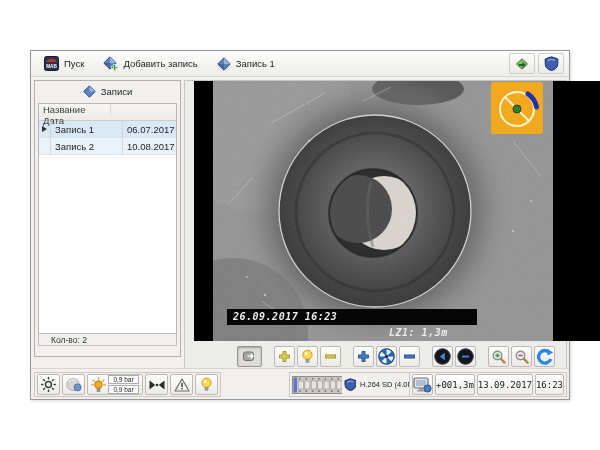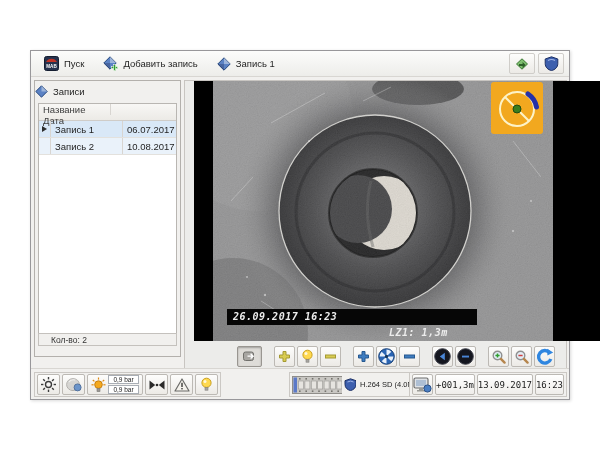--- a/index.html
+++ b/index.html
@@ -15,21 +15,21 @@
     display:flex; align-items:center; padding:0 5px; gap:3px; }
   .tbtn { display:flex; align-items:center; gap:5px; padding:2px 7px; border-radius:2px;
     border:1px solid transparent; cursor:default; white-space:nowrap; }
   .tb-right { margin-left:auto; display:flex; gap:3px; }
   .tbtn-ico { width:26px; height:21px; display:flex; align-items:center; justify-content:center;
     border:1px solid #cfcdc9; border-radius:2px; background:linear-gradient(#fdfdfc,#eceae6); }
 
   
   .sidebar { position:absolute; left:3px; top:29px; width:147px; bottom:42px;
     background:#f1f0ee; border:1px solid #b3b0ac; }
-  .sb-header { height:21px; display:flex; align-items:center; justify-content:flex-start; gap:5px; }
+  .sb-header { height:21px; display:flex; align-items:center; justify-content:center; gap:5px; }
   .sb-table { position:absolute; left:3px; right:3px; top:22px; bottom:16px;
     background:#fff; border:1px solid #b9b6b2; overflow:hidden; }
   .trow { display:flex; height:17px; align-items:stretch; border-bottom:1px solid #e3e1dd; }
   .trow .c0 { width:12px; border-right:1px solid #d8d5d1; display:flex; align-items:center; justify-content:center; }
   .trow .c1 { width:72px; border-right:1px solid #d8d5d1; display:flex; align-items:center; padding-left:4px; }
   .trow .c2 { flex:1; display:flex; align-items:center; padding-left:4px; }
   .thead { background:linear-gradient(#f8f7f5,#eceae6); color:#3c3c3c; border-bottom:1px solid #cfccc8;flex-direction:column; }
   .row-sel { background:#d9e8f7; }
   .row-alt { background:#eaf2fa; }
   .marker { width:0; height:0; border-left:5px solid #2d2d2d; border-top:3.5px solid transparent; border-bottom:3.5px solid transparent; }

